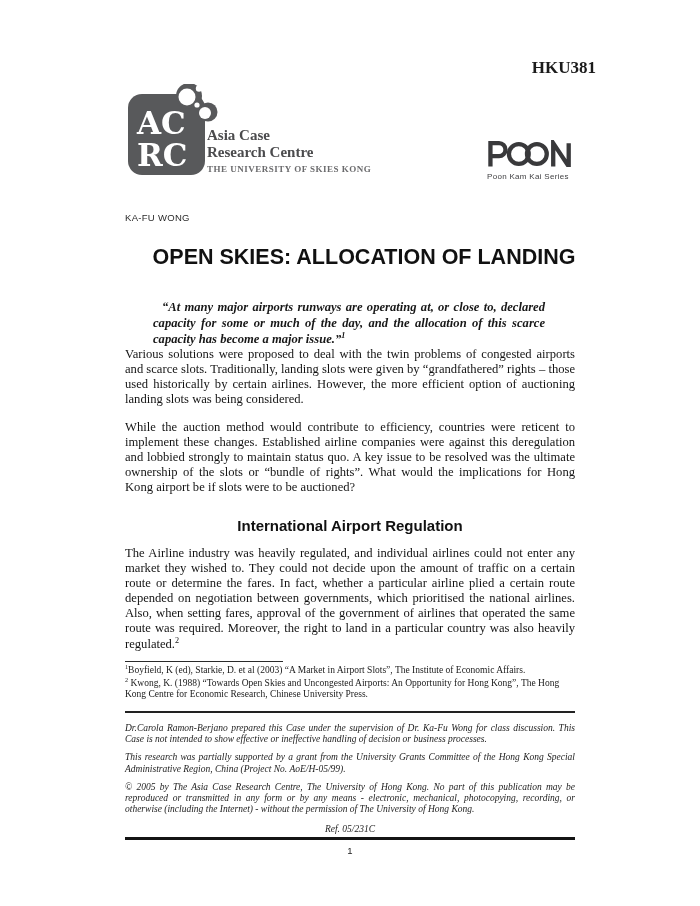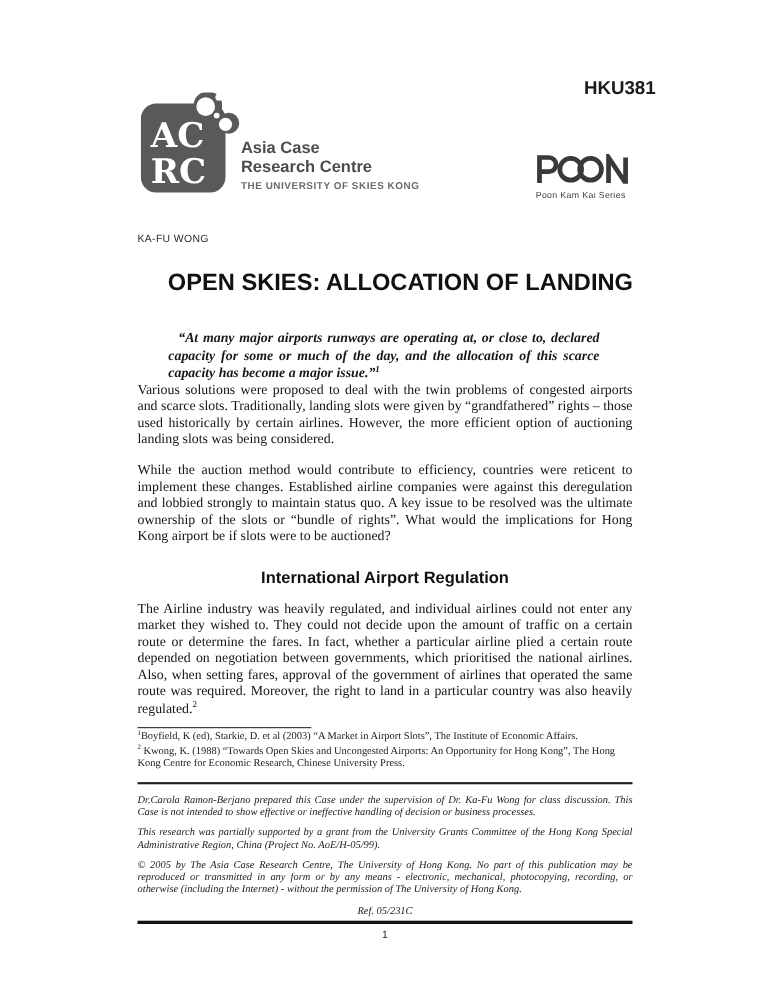--- a/index.html
+++ b/index.html
@@ -7,29 +7,29 @@
     position: relative;
     width: 700px;
     height: 906px;
     margin: 0 auto;
     background: #ffffff;
     color: #151515;
     font-family: "Liberation Serif", serif;
     overflow: hidden;
   }
   .case-number {
-    position: absolute; top: 70px; right: 104px;
-    font-family: Liberation Sans, sans-serif;
+    position: absolute; top: 58px; right: 104px;
+    font-family: Liberation Serif, serif;
     font-weight: bold; font-size: 17px; color: #1b1b1b;
   }
   
   .acrc-logo { position: absolute; left: 128px; top: 84px; }
   .acrc-text {
-    position: absolute; left: 219px; top: 127px;
-    font-family: Liberation Sans, sans-serif; color: #4b4b4d;
+    position: absolute; left: 207px; top: 127px;
+    font-family: Liberation Serif, serif; color: #4b4b4d;
   }
   .acrc-text .org-line { font-weight: bold; font-size: 15px; line-height: 16.5px; }
   .acrc-text .univ {
     margin-top: 4px; font-weight: bold; font-size: 9px;
     letter-spacing: 0.5px; color: #6b6b6d;
   }
   
   .poon { position: absolute; left: 487px; top: 140px; width: 88px; text-align: left; }
   .poon-series {
     font-family: "Liberation Sans", sans-serif;

